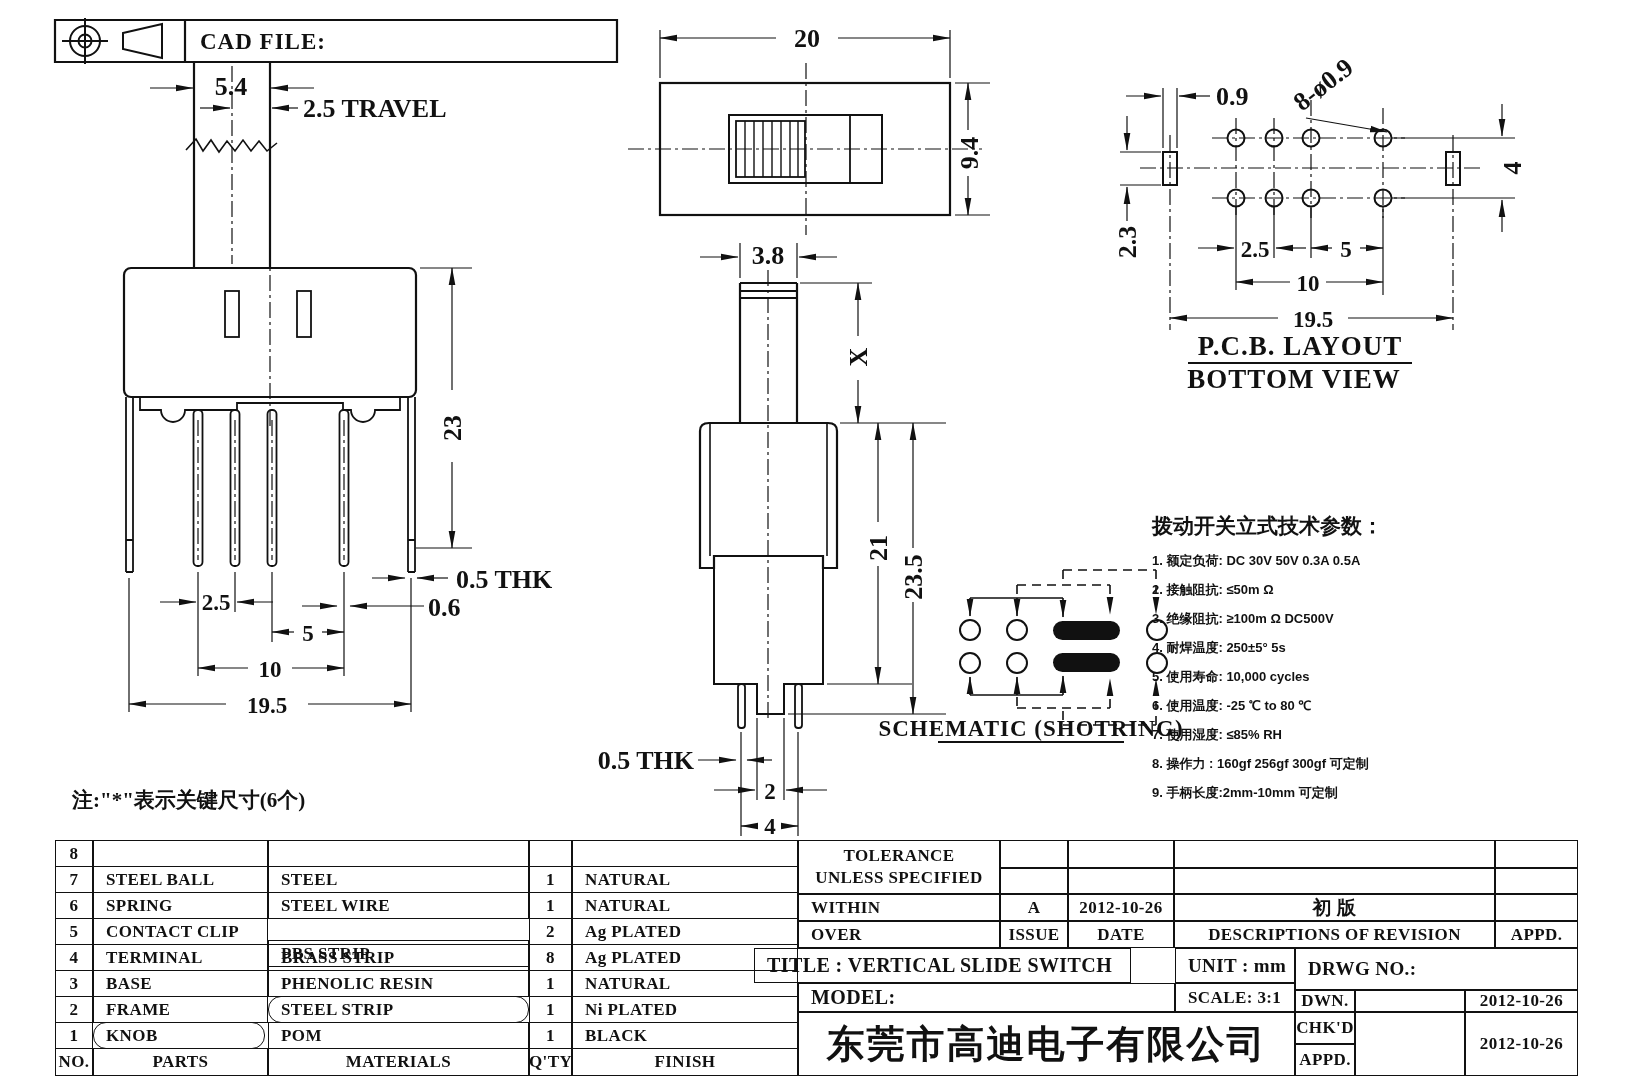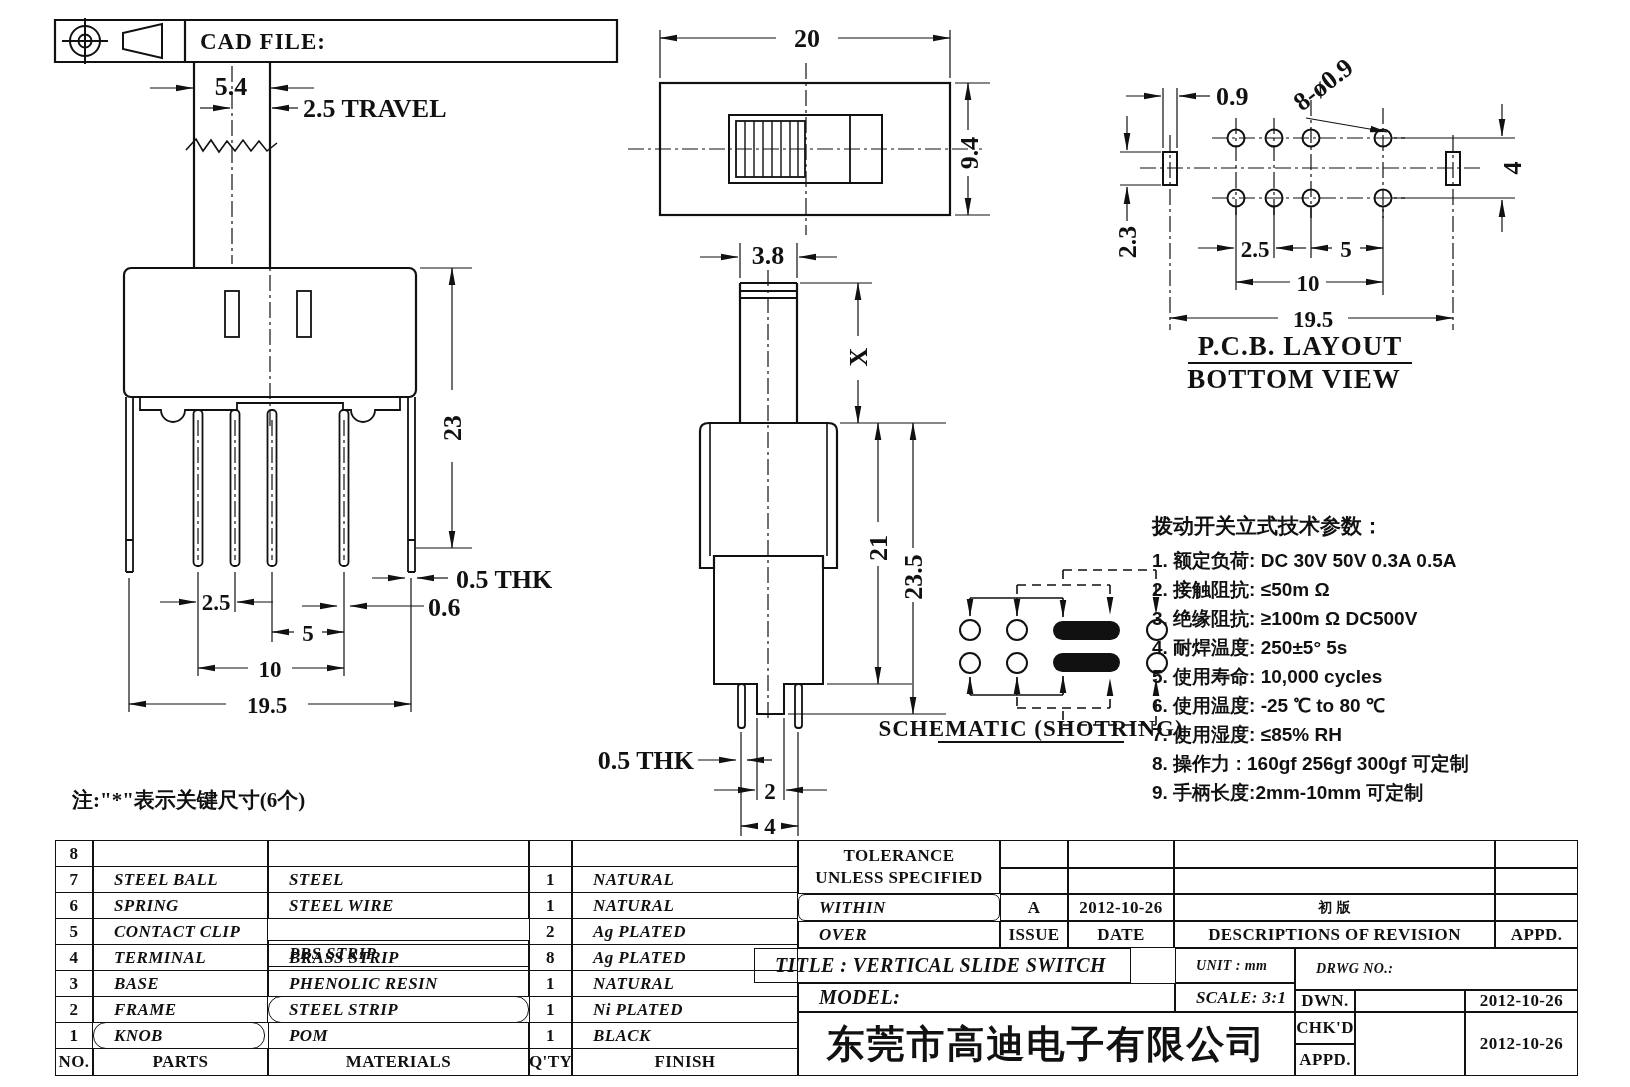--- a/index.html
+++ b/index.html
@@ -8,30 +8,30 @@
   svg{position:absolute;left:0;top:0;}
   svg text{fill:#111;font-family:"Liberation Serif",serif;font-weight:bold;}
   .dim{font-size:26px;}
   .dimS{font-size:23px;}
   .cap{font-size:27px;letter-spacing:1px;}
   .cap2{font-size:23px;letter-spacing:1px;}
   .cadlbl{font-size:23px;letter-spacing:1px;}
   .cell{position:absolute;border:1.6px solid #111;box-sizing:border-box;display:flex;
         align-items:center;font-weight:bold;font-size:17px;letter-spacing:.4px;overflow:hidden;}
   .cc{justify-content:center;text-align:center;}
-  .cl{justify-content:flex-start;padding-left:20px;font-style:italic;}
+  .cl{justify-content:flex-start;padding-left:12px;}
   .techbox{position:absolute;left:1152px;top:512px;width:410px;
            font-family:"Liberation Sans",sans-serif;font-weight:bold;color:#111;}
   .techbox .t{font-size:21px;margin-bottom:6px;}
-  .techbox .i{font-size:19px;line-height:29px;white-space:nowrap;}
+  .techbox .i{font-size:13px;line-height:29px;white-space:nowrap;}
   .note{position:absolute;left:72px;top:786px;font-size:21px;font-weight:bold;
         font-family:"Liberation Serif",serif;}
   .company{font-family:"Liberation Sans",sans-serif;font-size:38px;letter-spacing:2px;
            justify-content:center;}
-  .big2{font-size:14px;}
+  .big2{font-size:19px;}
 </style>
 </head>
 <body>
 
 <div class="sheet">
 
 <svg width="1630" height="1087" viewBox="0 0 1630 1087">
   <defs>
     <marker id="arw" viewBox="0 0 18 8" refX="17" refY="4" markerWidth="18" markerHeight="8" markerUnits="userSpaceOnUse" orient="auto-start-reverse">
       <path d="M17.5,4 L0,0.7 L0,7.3 Z" fill="#111"></path>
@@ -321,21 +321,21 @@
   <div class="cell cc" style="left:268px;top:1048px;width:261px;height:28px;">MATERIALS</div>
   <div class="cell cc" style="left:529px;top:1048px;width:43px;height:28px;">Q'TY</div>
   <div class="cell cc" style="left:572px;top:1048px;width:226px;height:28px;">FINISH</div>
 </div>
 
 <div>
   <div class="cell cc" style="left:798px;top:840px;width:202px;height:54px;flex-direction:column;justify-content:center;line-height:22px;">
     <div>TOLERANCE</div>
     <div>UNLESS  SPECIFIED</div>
   </div>
-  <div class="cell cl" style="left:798px;top:894px;width:202px;height:27px;border-radius:7px;">WITHIN</div>
+  <div class="cell cl" style="left:798px;top:894px;width:202px;height:27px;">WITHIN</div>
   <div class="cell cl" style="left:798px;top:921px;width:202px;height:27px;">OVER</div>
 
   <div class="cell cc" style="left:1000px;top:840px;width:68px;height:28px;"></div>
   <div class="cell cc" style="left:1068px;top:840px;width:106px;height:28px;"></div>
   <div class="cell cc" style="left:1174px;top:840px;width:321px;height:28px;"></div>
   <div class="cell cc" style="left:1495px;top:840px;width:83px;height:28px;"></div>
 
   <div class="cell cc" style="left:1000px;top:868px;width:68px;height:26px;"></div>
   <div class="cell cc" style="left:1068px;top:868px;width:106px;height:26px;"></div>
   <div class="cell cc" style="left:1174px;top:868px;width:321px;height:26px;"></div>

